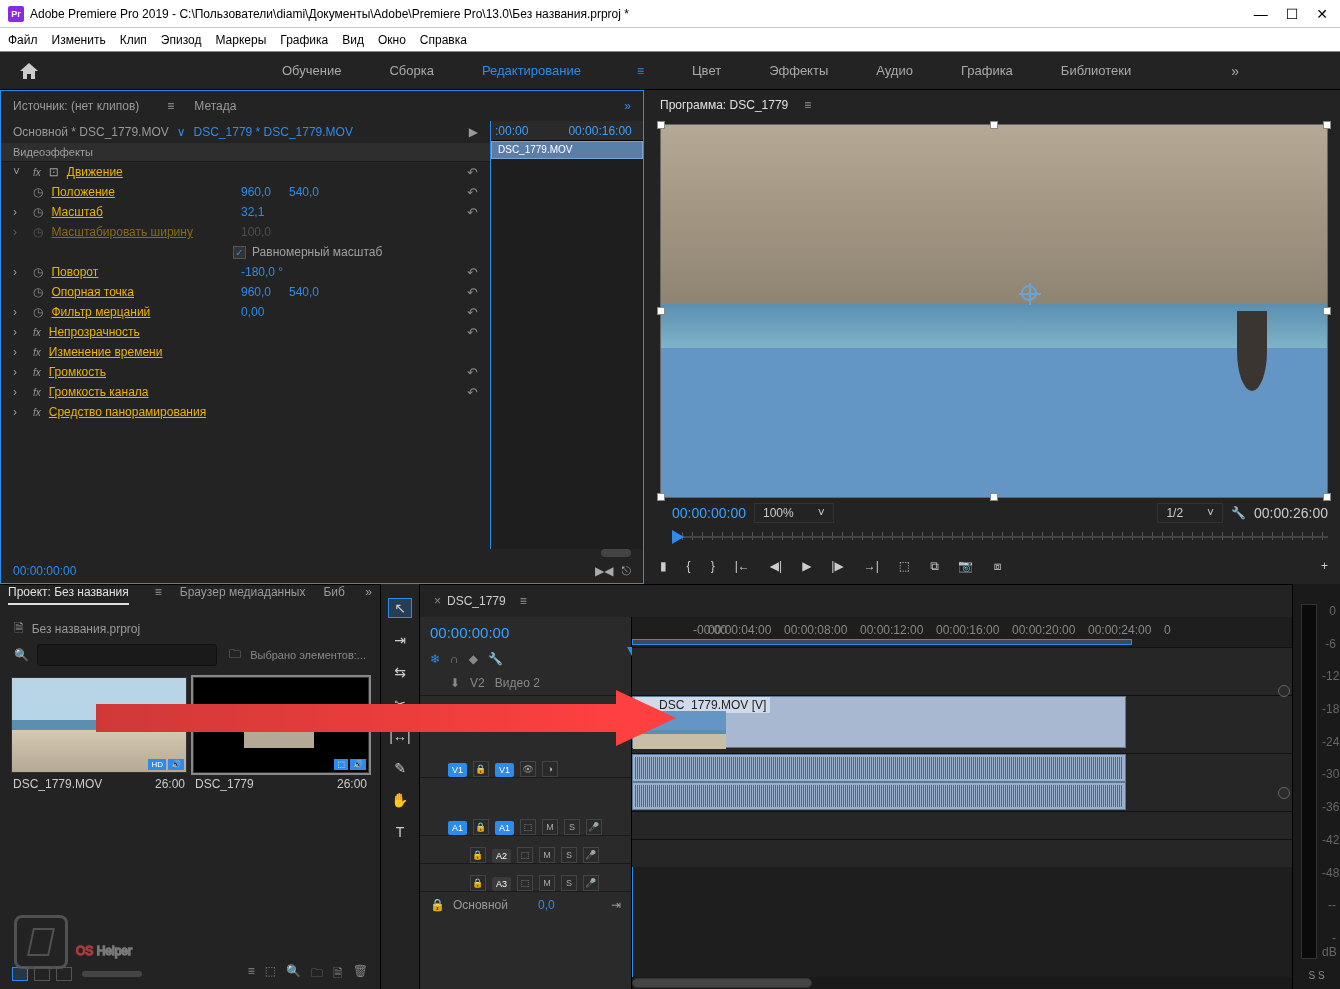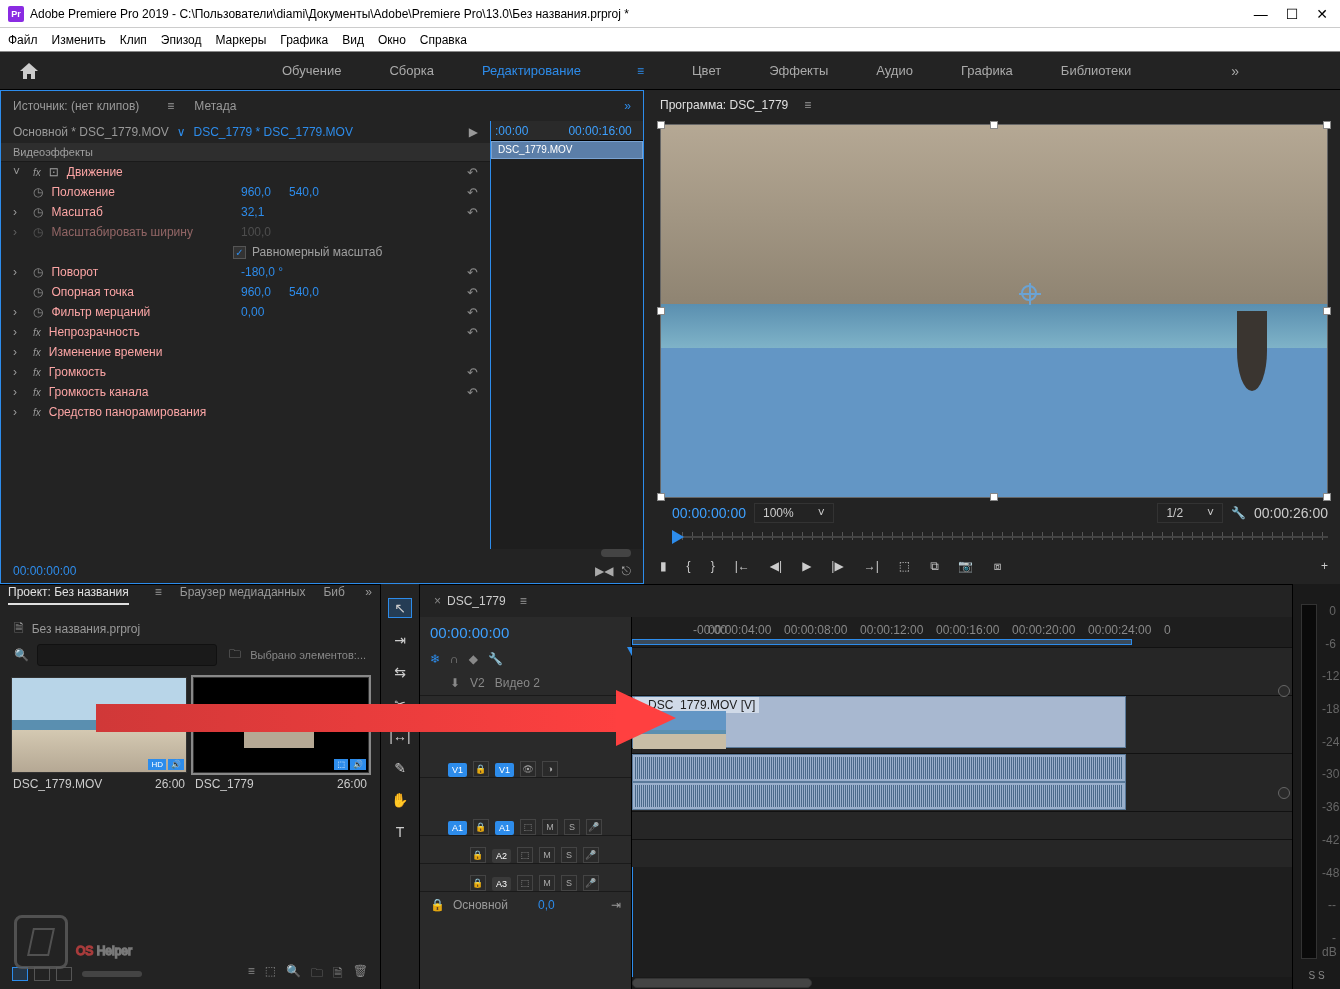--- a/index.html
+++ b/index.html
@@ -30,21 +30,21 @@
 .eff-header .blue { color:#2d8ceb; }
 .eff-arrow { margin-left:auto; }
 .tl-ruler { height:20px; background:#2a2a2a; color:#3da0ff; font-size:11px; display:flex; align-items:center; padding-left:4px; border-bottom:1px solid #000; }
 .tl-ruler span:first-child { margin-right:40px; }
 .tl-clip-bar { height:18px; background:#5b7ea8; color:#fff; font-size:10px; padding:2px 6px; border:1px solid #7aa3d2; }
 .eff-section { background:#2e2e2e; padding:3px 12px; font-size:11px; border-bottom:1px solid #1a1a1a; }
 .eff-row { display:flex; align-items:center; height:20px; padding:0 12px; font-size:11px; gap:8px; position:relative; }
 .eff-row .expand { width:12px; color:#999; }
 .eff-row .fx { color:#999; font-style:italic; font-size:10px; }
 .eff-row .clock { color:#888; }
-.eff-row .label { color:#fca5a5; }
+.eff-row .label { color:#eab308;text-decoration:underline; }
 .eff-row .val { color:#2d8ceb; position:absolute; }
 .eff-row .reset { position:absolute; right:12px; color:#888; font-size:13px; }
 .checkbox-row { display:flex; align-items:center; height:20px; padding-left:232px; gap:6px; font-size:11px; color:#a0a0a0; }
 .checkbox-row .chk { width:13px; height:13px; background:#333; border:1px solid #555; display:flex; align-items:center; justify-content:center; color:#2d8ceb; font-size:10px; }
 .eff-body-wrap { display:flex; flex:1; }
 .eff-body { width:490px; border-right:1px solid #2d8ceb; overflow:hidden; }
 .eff-tl { flex:1; background:#1e1e1e; }
 .eff-footer { height:24px; display:flex; align-items:center; padding:0 12px; color:#2d8ceb; font-size:11px; }
 .eff-footer .ctrls { margin-left:auto; color:#aaa; display:flex; gap:8px; }
 .scroll-thumb { height:8px; background:#444; border-radius:4px; width:30px; margin-left:auto; margin-right:12px; }
@@ -530,21 +530,21 @@
           <span class="tick" style="left:456px;">00:00:24:00</span>
           <span class="tick" style="left:532px;">0</span>
           <div class="tl-play-bar"></div>
         </div>
         <div class="tracks-area">
           <div class="tl-playhead"></div>
           <div class="track-area-row" style="top:0;height:48px;"></div>
           <div class="track-area-row" style="top:48px;height:58px;">
             <div class="v-clip" style="left:0;width:494px;">
               <div class="fx-badge">fx</div>
-              <div class="clip-label"><span style="margin-left:9px;">DSC_1779.MOV [V]</span></div>
+              <div class="clip-label"><span style="margin-left:20px;">DSC_1779.MOV [V]</span></div>
               <div class="clip-thumb"></div>
             </div>
           </div>
           <div class="track-area-row" style="top:106px;height:58px;">
             <div class="a-clip" style="left:0;width:494px;top:0;height:28px;">
                 <div class="a-wave"></div>
               </div>
             <div class="a-clip" style="left:0;width:494px;top:28px;height:28px;">
                 <div class="a-wave"></div>
               </div>

